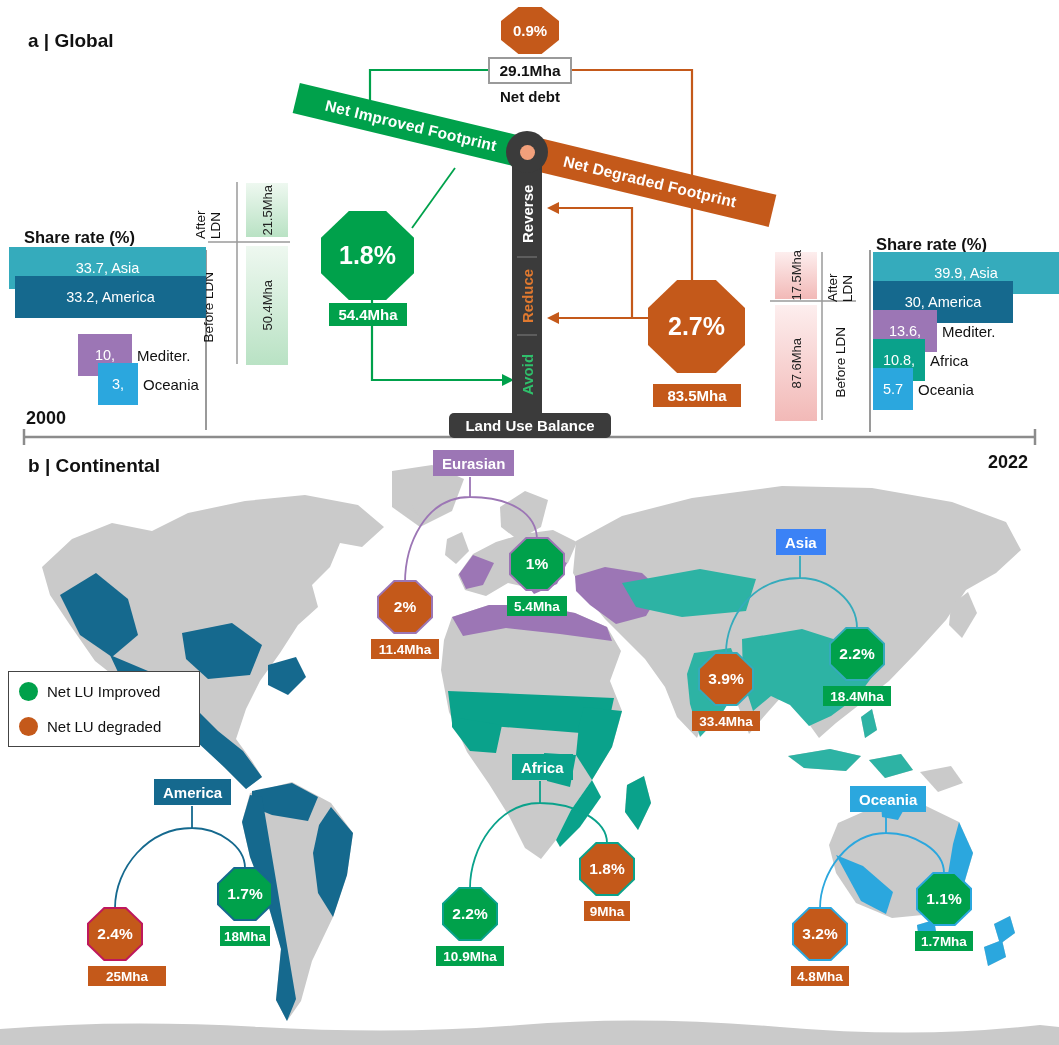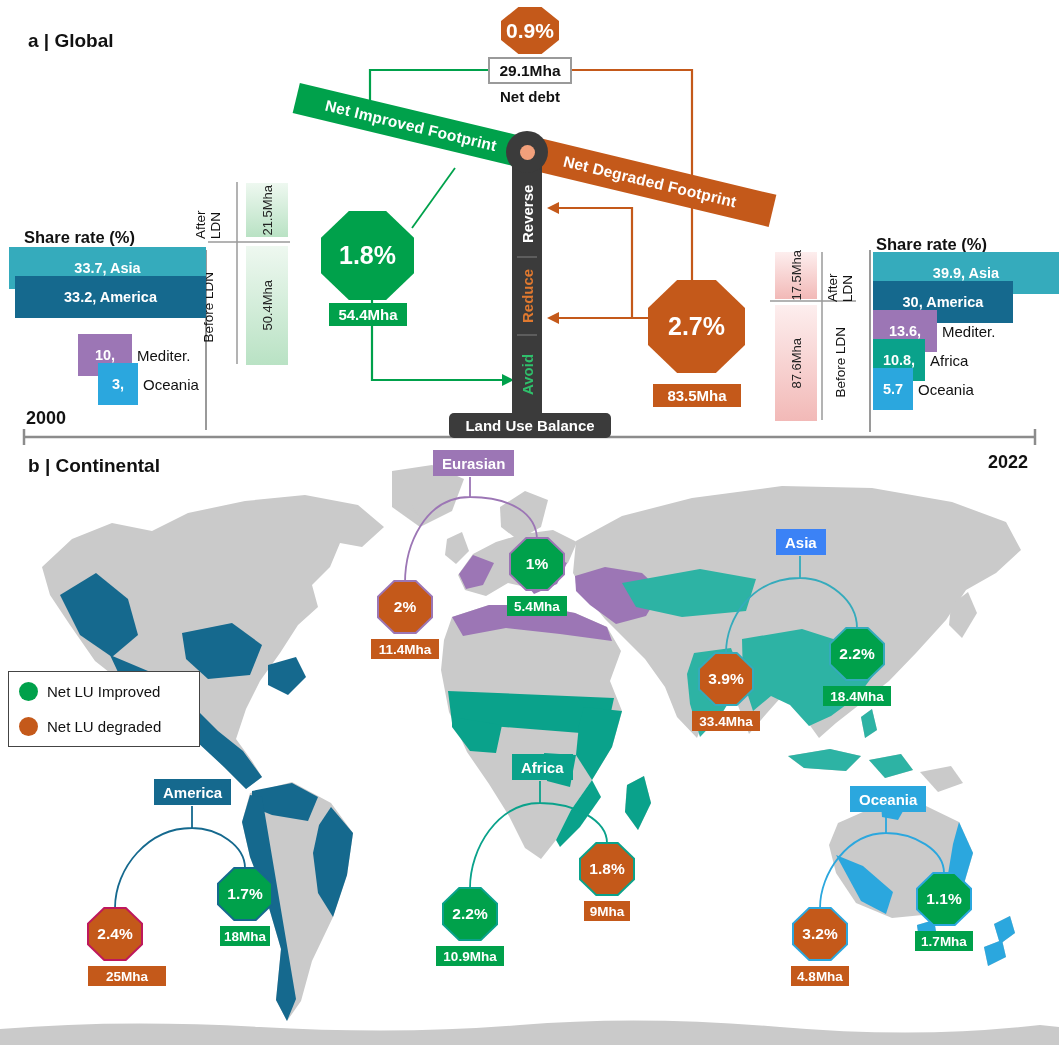--- a/index.html
+++ b/index.html
@@ -28,21 +28,21 @@
   .netdebt-box{position:absolute;left:488px;top:57px;width:84px;height:27px;background:#fff;border:2px solid #9a9a9a;
                display:flex;align-items:center;justify-content:center;font-weight:700;font-size:15.5px}
   .netdebt-cap{position:absolute;left:486px;top:88px;width:88px;text-align:center;font-weight:700;font-size:15px}
   .ldnbar{position:absolute;width:42px;display:flex;align-items:center;justify-content:center;font-size:13px;color:#222}
   .ldnbar.g{background:linear-gradient(180deg,#eef8f0 0%,#b9e2c4 100%)}
   .ldnbar.p{background:linear-gradient(180deg,#fdeeee 0%,#f2b9b7 100%)}
   .ldnlabel{position:absolute;width:24px;display:flex;align-items:center;justify-content:center;font-size:13.5px;color:#111}
   .share-title{position:absolute;font-size:16.5px;font-weight:700}
   .srow{position:absolute;height:26px;display:flex;align-items:center}
   .sbar{height:42px;display:flex;align-items:center;justify-content:center;color:#fff;font-size:14.5px;
-        font-weight:700;padding:0 20px;white-space:nowrap}
+        font-weight:400;padding:0 20px;white-space:nowrap}
   .sout{color:#111;font-size:15px;padding-left:5px;white-space:nowrap}
   .year{position:absolute;font-size:18px;font-weight:700}
   .legend{position:absolute;left:8px;top:671px;width:192px;height:76px;background:#fff;border:1.5px solid #444;
           padding:10px 10px;display:flex;flex-direction:column;justify-content:space-between}
   .leg-row{display:flex;align-items:center;gap:9px}
   .leg-dot{width:19px;height:19px;border-radius:50%;flex:0 0 auto}
   .leg-text{font-size:15px}
   .cont-label{position:absolute;color:#fff;font-weight:700;font-size:15px;height:26px;display:flex;
               align-items:center;justify-content:center;padding:0 9px}
 </style>
@@ -146,21 +146,21 @@
       <path d="M470,477 V497 M405,583 C405,545 425,497 470,497 M537,540 C537,512 508,497 470,497" stroke="#9c76b5"></path>
       <path d="M800,556 V578 M726,653 C726,618 752,578 800,578 M857,628 C857,600 828,578 800,578" stroke="#35abbc"></path>
       <path d="M540,781 V803 M470,888 C470,848 498,803 540,803 M607,843 C607,820 574,803 540,803" stroke="#0aa28b"></path>
       <path d="M192,806 V828 M115,908 C115,868 148,828 192,828 M245,868 C245,846 218,828 192,828" stroke="#15698e"></path>
       <path d="M886,812 V833 M820,908 C820,873 848,833 886,833 M944,873 C944,850 914,833 886,833" stroke="#2ba7de"></path>
     </g>
   </svg>
 
   <div class="panel-title" style="left:28px;top:30px">a | Global</div>
 
-  <div class="oct orange-bg" style="left:501px;top:7px;width:58px;height:47px;font-size:21px">0.9%</div>
+  <div class="oct orange-bg" style="left:501px;top:7px;width:58px;height:47px;font-size:15px">0.9%</div>
   <div class="netdebt-box">29.1Mha</div>
   <div class="netdebt-cap">Net debt</div>
 
   <div class="banner green-bg" style="left:293px;top:110px;width:236px;height:31px;transform:rotate(13.5deg)">Net Improved Footprint</div>
   <div class="banner orange-bg" style="left:524px;top:165px;width:252px;height:33px;transform:rotate(13.5deg)">Net Degraded Footprint</div>
 
   <div class="pillar">
     <span class="vtext lvl" style="top:24px;height:80px;color:#fff">Reverse</span>
     <div class="sep" style="top:106px"></div>
     <span class="vtext lvl" style="top:110px;height:72px;color:#e0792f">Reduce</span>

